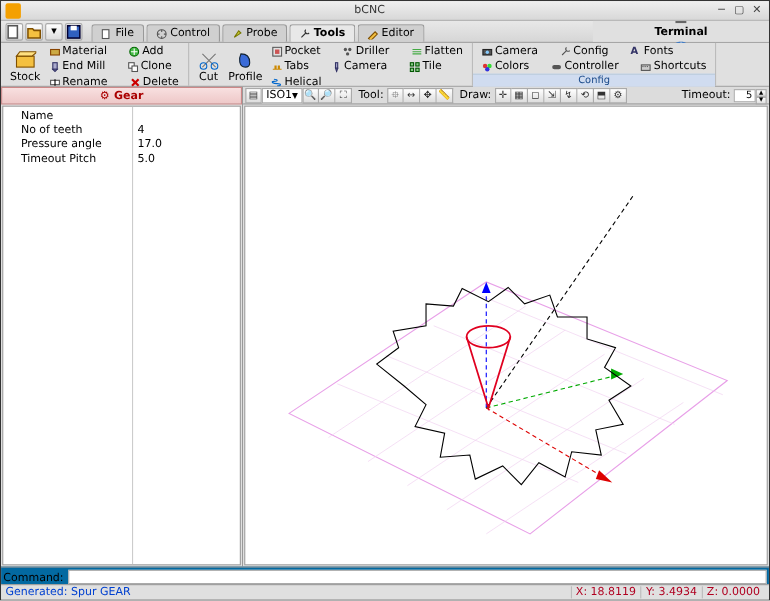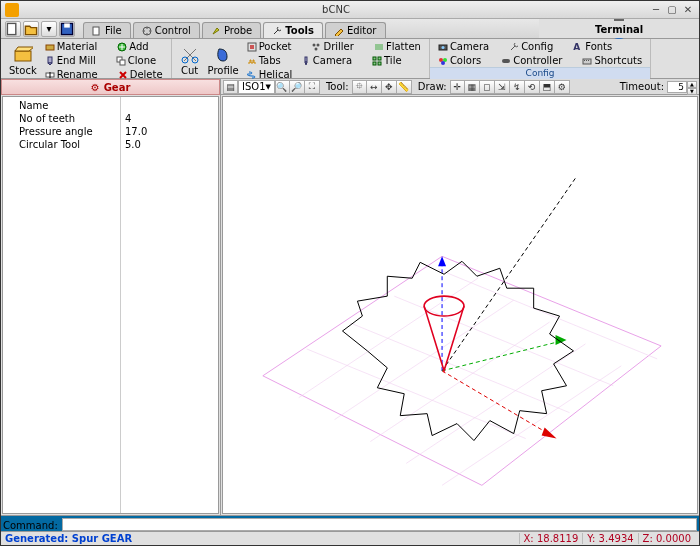--- a/index.html
+++ b/index.html
@@ -59,21 +59,21 @@
   .tospin .sp{width:10px;height:12px;display:flex;flex-direction:column;}
   .tospin .sp div{flex:1;border:1px solid #aaa;background:linear-gradient(#fff,#ddd);font-size:5px;line-height:5px;text-align:center;cursor:pointer;}
 
   .canvas { flex:1; background:#fff; border:1px solid #999; margin:1px; position:relative; overflow:hidden;}
   .canvas svg{position:absolute;inset:0;}
 
   
   .cmdbar{height:16px;border-top:1px solid #999;display:flex;align-items:flex-end;background:#0369a1;padding:0 2px;}
   .cmdbar input{flex:1;height:13px;border:1px solid #aaa;background:#fff;margin-left:4px;padding:0 2px;font-size:10px;}
   .status{height:14px;border-top:1px solid #999;display:flex;align-items:center;background:#e0e0e0;padding:0 4px;}
-  .status .gen{color:#0040d0;font-weight:bold;}
+  .status .gen{color:#0040d0;}
   .status .grow{flex:1;}
   .status .coord{color:#b00020;padding:0 4px;border-left:1px solid #bbb;}
 </style>
 </head>
 <body>
 
 <div class="app">
 
   <div class="titlebar">
     <div class="app-icon"></div>
@@ -341,21 +341,21 @@
     <div class="left">
       <div class="left-title">
         <span class="gearicn">⚙</span>
         <span>Gear</span>
       </div>
       <div class="props">
         <div class="col1">
           <div class="prow">Name</div>
           <div class="prow">No of teeth</div>
           <div class="prow">Pressure angle</div>
-          <div class="prow">Circular Tool</div>
+          <div class="prow">Timeout Pitch</div>
         </div>
         <div class="col2">
           <div class="prow"></div>
           <div class="prow">4</div>
           <div class="prow">17.0</div>
           <div class="prow">5.0</div>
         </div>
       </div>
     </div>
 

